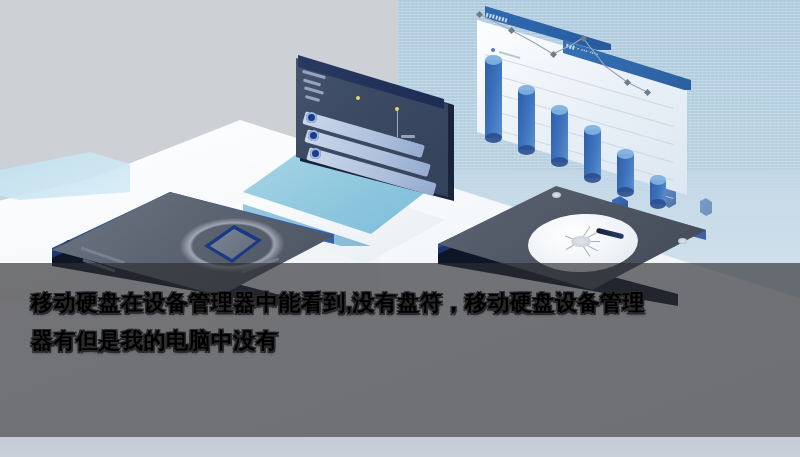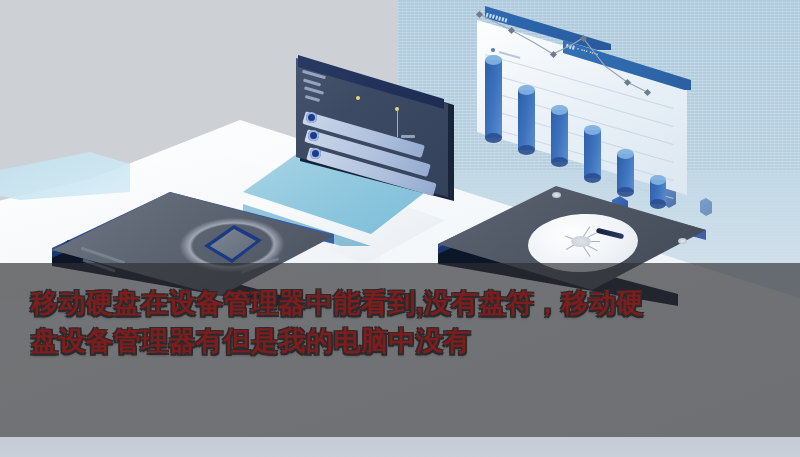--- a/index.html
+++ b/index.html
@@ -206,22 +206,22 @@
   
   .prop{position:absolute;background:linear-gradient(140deg,#3d6fbe,#2a4f92);}
 
   
   #overlay{
     position:absolute;left:0;top:263px;width:800px;height:174px;
     background:rgba(45,45,48,.66);
   }
   #caption{
     position:absolute;left:31px;top:284px;width:630px;
-    color:#7f1d1d;
-    font-size:27px;line-height:38px;font-weight:bold;
+    color:#000000;
+    font-size:22px;line-height:38px;font-weight:bold;
     letter-spacing:.5px;
     text-shadow:
       -1.5px -1.5px 0 #2a2a2c, 1.5px -1.5px 0 #2a2a2c,
       -1.5px  1.5px 0 #2a2a2c, 1.5px  1.5px 0 #2a2a2c,
        0 2px 3px rgba(0,0,0,.55);
     word-break:break-all;
   }
   #footer-strip{
     position:absolute;left:0;top:437px;width:800px;height:20px;
     background:linear-gradient(180deg,#c5ccd6,#c9d0d9);

